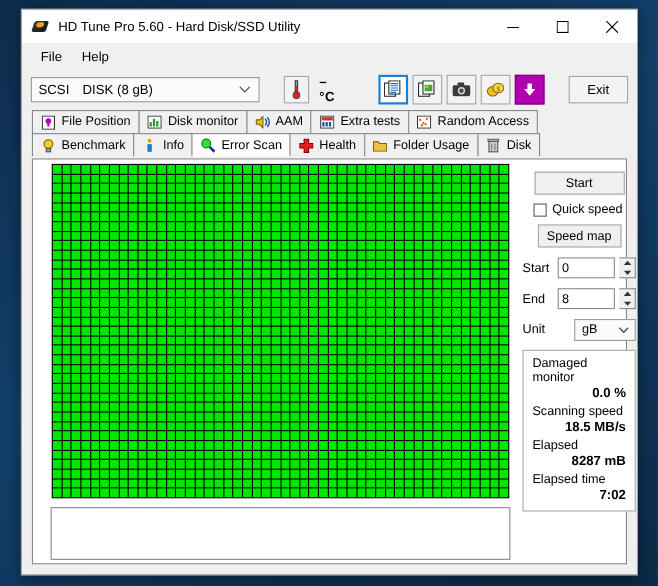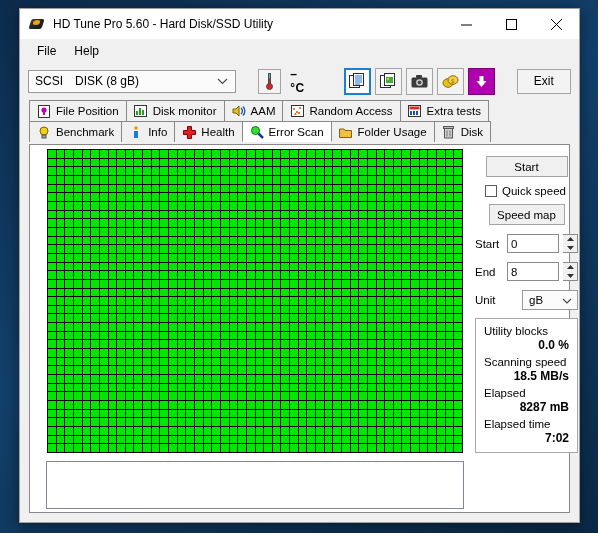--- a/index.html
+++ b/index.html
@@ -559,40 +559,40 @@
               <path d="M9 3 A4 4 0 0 1 9 9" fill="none" stroke="#1a4fb0" stroke-width="1.3"></path>
               <path d="M11 1.5 A6.5 6.5 0 0 1 11 10.5" fill="none" stroke="#1a4fb0" stroke-width="1.3"></path>
             </svg>
         </span>
         <span>AAM</span>
       </div>
       <div class="tab">
         <span class="ic">
           <svg width="13" height="12" viewBox="0 0 13 12">
               <rect x="0.5" y="0.5" width="12" height="11" fill="#fff" stroke="#333"></rect>
+              <rect x="1.5" y="1.5" width="10" height="3" fill="#d03030"></rect>
+              <rect x="2" y="6" width="2" height="4" fill="#1a4fb0"></rect>
+              <rect x="5" y="6" width="2" height="4" fill="#1a4fb0"></rect>
+              <rect x="8" y="6" width="2" height="4" fill="#1a4fb0"></rect>
+            </svg>
+        </span>
+        <span>Extra tests</span>
+      </div>
+      <div class="tab">
+        <span class="ic">
+          <svg width="13" height="12" viewBox="0 0 13 12">
+              <rect x="0.5" y="0.5" width="12" height="11" fill="#fff" stroke="#333"></rect>
               <circle cx="3" cy="4" r="1" fill="#e05000"></circle>
               <circle cx="6" cy="7" r="1" fill="#e05000"></circle>
               <circle cx="9" cy="3" r="1" fill="#e05000"></circle>
               <circle cx="8" cy="8" r="1" fill="#e05000"></circle>
               <circle cx="4.5" cy="9" r="1" fill="#e05000"></circle>
             </svg>
         </span>
         <span>Random Access</span>
-      </div>
-      <div class="tab">
-        <span class="ic">
-          <svg width="13" height="12" viewBox="0 0 13 12">
-              <rect x="0.5" y="0.5" width="12" height="11" fill="#fff" stroke="#333"></rect>
-              <rect x="1.5" y="1.5" width="10" height="3" fill="#d03030"></rect>
-              <rect x="2" y="6" width="2" height="4" fill="#1a4fb0"></rect>
-              <rect x="5" y="6" width="2" height="4" fill="#1a4fb0"></rect>
-              <rect x="8" y="6" width="2" height="4" fill="#1a4fb0"></rect>
-            </svg>
-        </span>
-        <span>Extra tests</span>
       </div>
     </div>
 
     <div class="tabrow row2">
       <div class="tab">
         <span class="ic">
           <svg width="10" height="13" viewBox="0 0 10 13">
               <circle cx="5" cy="5" r="4" fill="#f0d020" stroke="#7a6000"></circle>
               <rect x="3" y="9" width="4" height="3" fill="#a0a0a0" stroke="#555"></rect>
             </svg>
@@ -601,36 +601,36 @@
       </div>
       <div class="tab">
         <span class="ic">
           <svg width="8" height="13" viewBox="0 0 8 13">
               <circle cx="4" cy="2" r="1.8" fill="#e8a000"></circle>
               <rect x="2" y="5" width="4" height="7" fill="#1a7fd0"></rect>
             </svg>
         </span>
         <span>Info</span>
       </div>
-      <div class="tab">
-        <span class="ic">
-          <svg width="13" height="13" viewBox="0 0 13 13">
-              <polygon points="4.5,0.5 8.5,0.5 8.5,4.5 12.5,4.5 12.5,8.5 8.5,8.5 8.5,12.5 4.5,12.5 4.5,8.5 0.5,8.5 0.5,4.5 4.5,4.5" fill="#e02020" stroke="#8a0000"></polygon>
-            </svg>
-        </span>
-        <span>Health</span>
-      </div>
       <div class="tab active">
         <span class="ic">
           <svg width="14" height="14" viewBox="0 0 14 14">
               <circle cx="5.5" cy="5.5" r="4" fill="#30e030" stroke="#0a7a0a"></circle>
               <line x1="8.5" y1="8.5" x2="13" y2="13" stroke="#1a3a9a" stroke-width="2.5"></line>
             </svg>
         </span>
         <span>Error Scan</span>
+      </div>
+      <div class="tab">
+        <span class="ic">
+          <svg width="13" height="13" viewBox="0 0 13 13">
+              <polygon points="4.5,0.5 8.5,0.5 8.5,4.5 12.5,4.5 12.5,8.5 8.5,8.5 8.5,12.5 4.5,12.5 4.5,8.5 0.5,8.5 0.5,4.5 4.5,4.5" fill="#e02020" stroke="#8a0000"></polygon>
+            </svg>
+        </span>
+        <span>Health</span>
       </div>
       <div class="tab">
         <span class="ic">
           <svg width="13" height="11" viewBox="0 0 13 11">
               <path d="M0.5 2 L5 2 L6 3.5 L12.5 3.5 L12.5 10.5 L0.5 10.5 Z" fill="#f0c040" stroke="#8a6000"></path>
             </svg>
         </span>
         <span>Folder Usage</span>
       </div>
       <div class="tab">
@@ -2398,21 +2398,21 @@
           <span class="chev">
             <svg width="10" height="6" viewBox="0 0 10 6">
                 <polyline points="1,1 5,5 9,1" fill="none" stroke="#4a4a4a" stroke-width="1.2"></polyline>
               </svg>
           </span>
         </div>
       </div>
 
 
       <div class="stats-box">
-        <div class="stat-label">Utility blocks</div>
+        <div class="stat-label">Damaged monitor</div>
         <div class="stat-value">0.0 %</div>
         <div class="stat-label">Scanning speed</div>
         <div class="stat-value">18.5 MB/s</div>
         <div class="stat-label">Elapsed</div>
         <div class="stat-value">8287 mB</div>
         <div class="stat-label">Elapsed time</div>
         <div class="stat-value">7:02</div>
       </div>
 
     </div>

